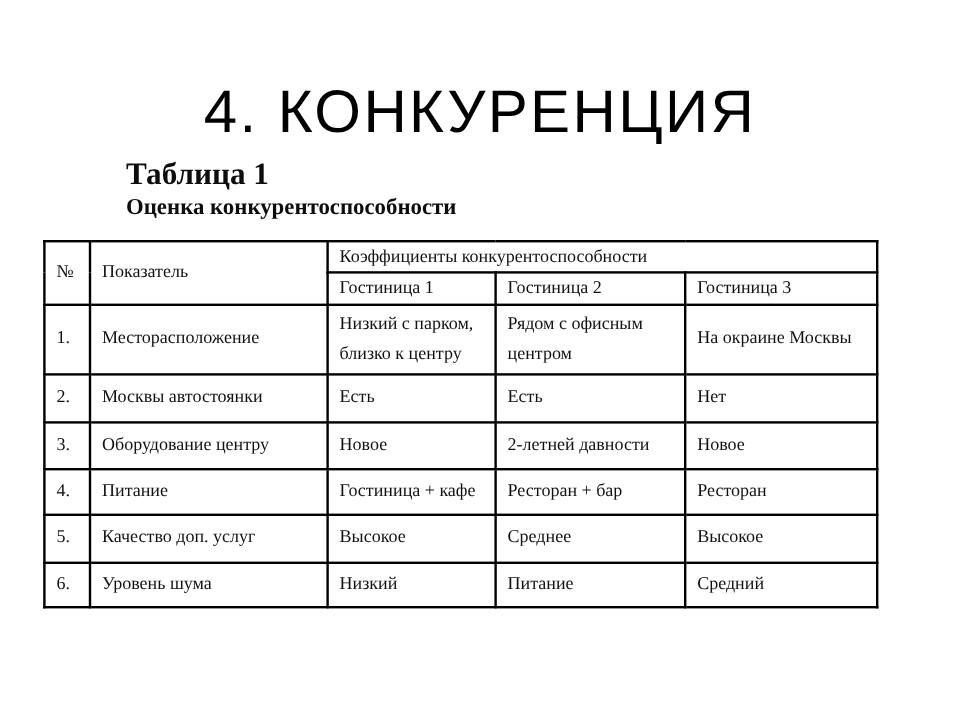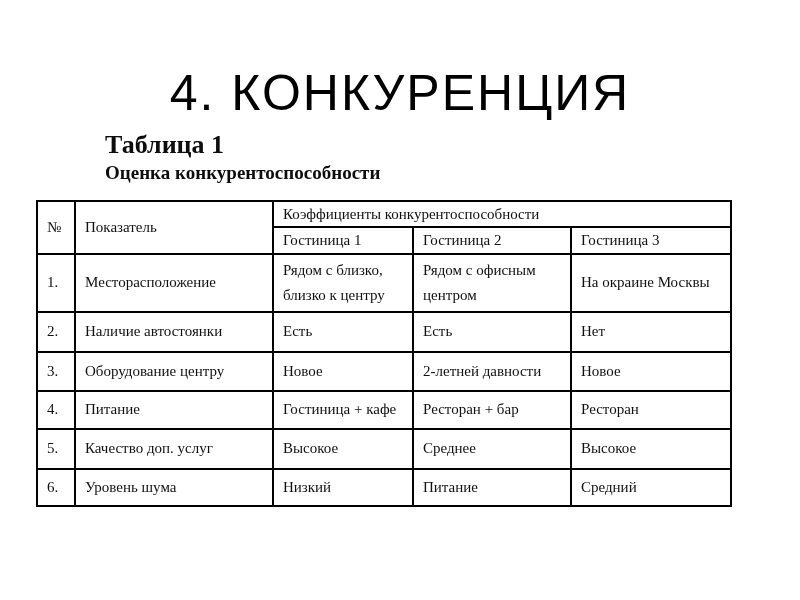--- a/index.html
+++ b/index.html
@@ -116,27 +116,27 @@
     <tr class="head-row-2">
       <th class="hotel-head">Гостиница 1</th>
       <th class="hotel-head">Гостиница 2</th>
       <th class="hotel-head">Гостиница 3</th>
     </tr>
   </thead>
   <tbody>
     <tr>
       <td class="num-col">1.</td>
       <td>Месторасположение</td>
-      <td class="justify-cell">Рядом с близко, близко к центру</td>
+      <td class="justify-cell">Низкий с парком, близко к центру</td>
       <td class="justify-cell">Рядом с офисным центром</td>
       <td>На окраине Москвы</td>
     </tr>
     <tr>
       <td class="num-col">2.</td>
-      <td>Наличие автостоянки</td>
+      <td>Москвы автостоянки</td>
       <td>Есть</td>
       <td>Есть</td>
       <td>Нет</td>
     </tr>
     <tr>
       <td class="num-col">3.</td>
       <td>Оборудование центру</td>
       <td>Новое</td>
       <td>2-летней давности</td>
       <td>Новое</td>

